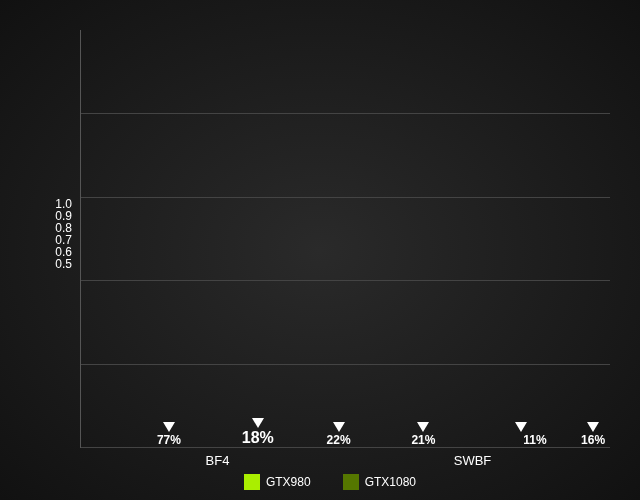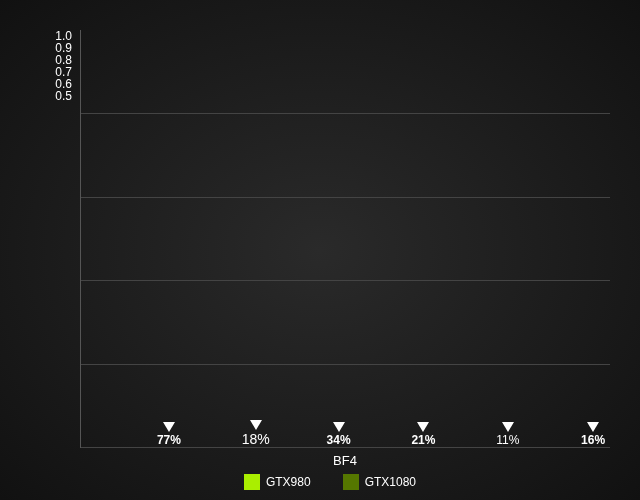--- a/index.html
+++ b/index.html
@@ -29,21 +29,21 @@
     }
     .chart-area {
       display: flex;
       flex: 1;
       width: 100%;
       position: relative;
     }
     .y-axis {
       display: flex;
       flex-direction: column;
-      justify-content: flex-start;
+      justify-content: center;
       padding-bottom: 30px;
       padding-right: 8px;
       width: 30px;
     }
     .y-tick {
       color: white;
       font-size: 12px;
       text-align: right;
       line-height: 1;
     }
@@ -184,33 +184,33 @@
               </div>
             </div>
             <div class="group">
               <div class="bar-wrapper">
                 <div class="bar bar-gtx980" style="height: 100%;"></div>
               </div>
               <div class="bar-wrapper" style="position: relative;">
                 <div class="bar bar-gtx1080" style="height: 64%;"></div>
                 <div class="arrow-label" style="position: absolute; left: 50%; transform: translateX(8px); bottom: 67%;">
                   <div class="arrow-down"></div>
-                  <span style="font-size: 14px; color: white; font-weight: normal;">18%</span>
+                  <span style="font-size: 16px; color: white; font-weight: bold;">18%</span>
                 </div>
               </div>
             </div>
             <div class="group">
               <div class="bar-wrapper">
                 <div class="bar bar-gtx980" style="height: 100%;"></div>
               </div>
               <div class="bar-wrapper" style="position: relative;">
                 <div class="bar bar-gtx1080" style="height: 56%;"></div>
                 <div class="arrow-label" style="position: absolute; left: 50%; transform: translateX(8px); bottom: 59%;">
                   <div class="arrow-down"></div>
-                  <span style="font-size: 12px; color: white; font-weight: bold;">34%</span>
+                  <span style="font-size: 12px; color: white; font-weight: bold;">22%</span>
                 </div>
               </div>
             </div>
             <div class="group">
               <div class="bar-wrapper">
                 <div class="bar bar-gtx980" style="height: 100%;"></div>
               </div>
               <div class="bar-wrapper" style="position: relative;">
                 <div class="bar bar-gtx1080" style="height: 58%;"></div>
                 <div class="arrow-label" style="position: absolute; left: 50%; transform: translateX(8px); bottom: 61%;">
@@ -220,40 +220,41 @@
               </div>
             </div>
             <div class="group">
               <div class="bar-wrapper">
                 <div class="bar bar-gtx980" style="height: 100%;"></div>
               </div>
               <div class="bar-wrapper" style="position: relative;">
                 <div class="bar bar-gtx1080" style="height: 78%;"></div>
                 <div class="arrow-label" style="position: absolute; left: 50%; transform: translateX(8px); bottom: 81%;">
                   <div class="arrow-down"></div>
-                  <span style="font-size: 12px; color: white; font-weight: normal;">11%</span>
+                  <span style="font-size: 12px; color: white; font-weight: bold; margin-left: 27px;">11%</span>
                 </div>
               </div>
             </div>
             <div class="group">
               <div class="bar-wrapper">
                 <div class="bar bar-gtx980" style="height: 100%;"></div>
               </div>
               <div class="bar-wrapper" style="position: relative;">
                 <div class="bar bar-gtx1080" style="height: 68%;"></div>
                 <div class="arrow-label" style="position: absolute; left: 50%; transform: translateX(8px); bottom: 71%;">
                   <div class="arrow-down"></div>
                   <span style="font-size: 12px; color: white; font-weight: bold;">16%</span>
                 </div>
               </div>
             </div>
           </div>
       </div>
       <div class="x-labels">
           <div class="x-label">BF4</div>
+          <div class="x-label">SWBF</div>
         </div>
     </div>
   </div>
   <div class="legend">
       <div class="legend-item">
         <div class="legend-swatch" style="background: rgb(170, 238, 0);"></div>
         <span>GTX980</span>
       </div>
       <div class="legend-item">
         <div class="legend-swatch" style="background: rgb(85, 119, 0);"></div>

